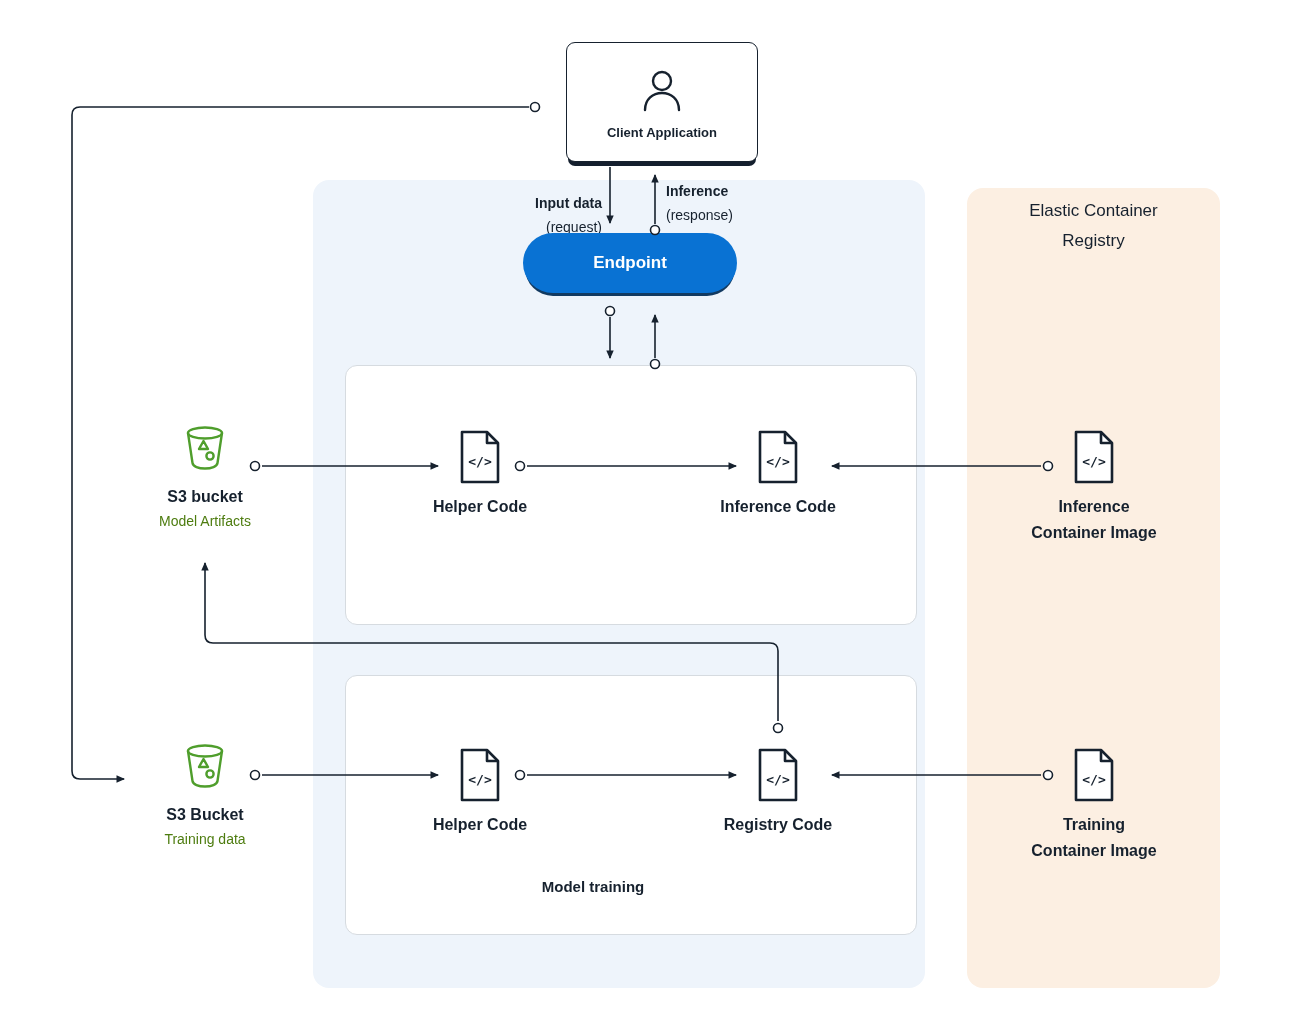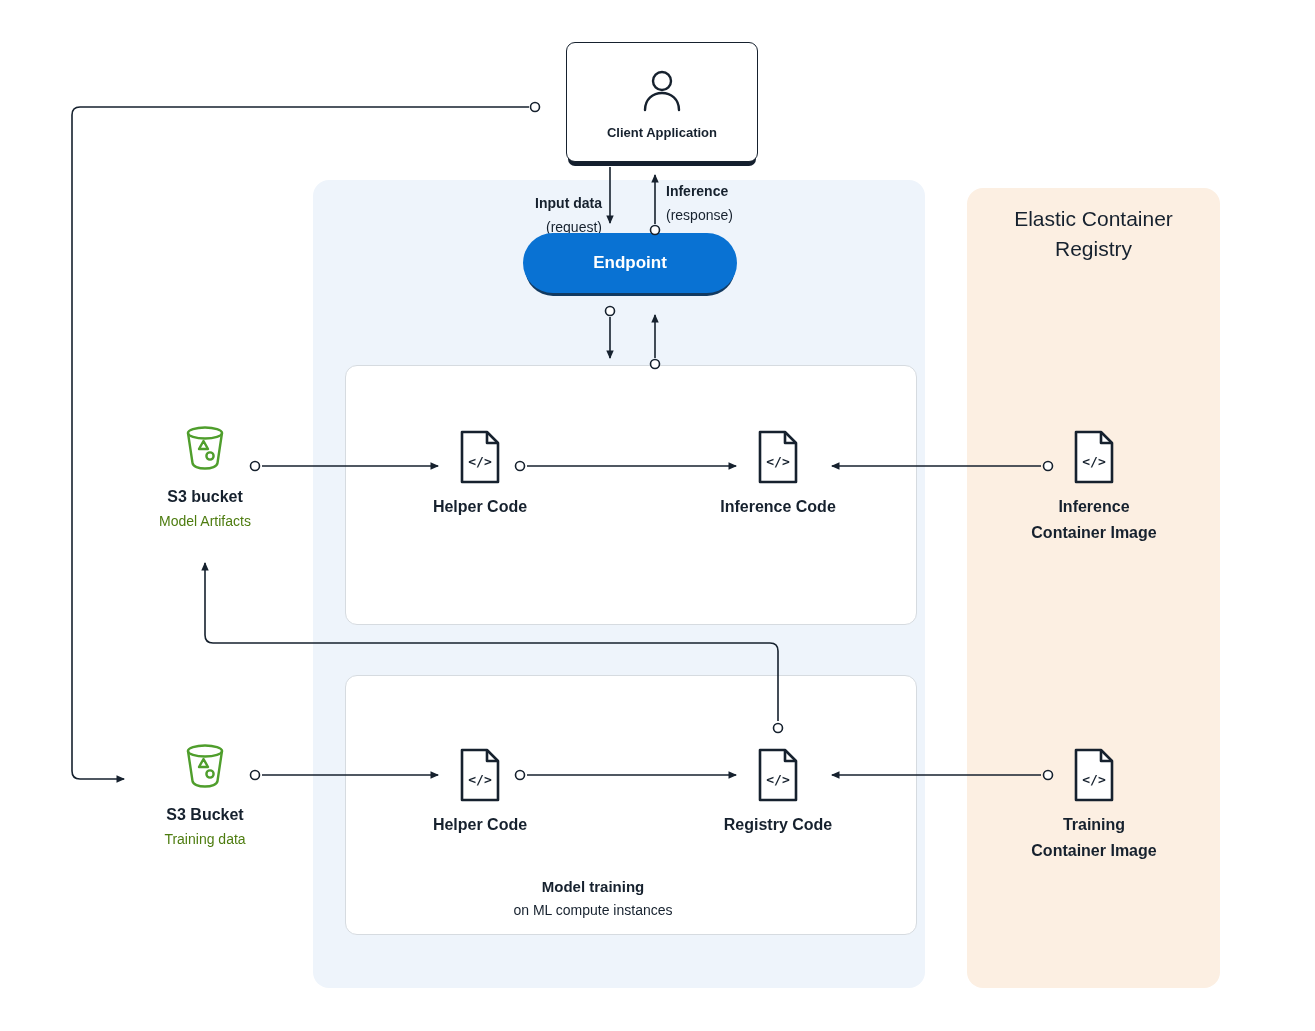--- a/index.html
+++ b/index.html
@@ -2,21 +2,21 @@
 <html><head>
 <meta charset="utf-8">
 <style>
   html,body { margin:0; padding:0; background:#ffffff; }
   body { font-family: "Liberation Sans", "DejaVu Sans", sans-serif; color:#16212e; }
   #stage { position:relative; width:1315px; height:1031px; background:#ffffff; overflow:hidden; }
 
   .panel { position:absolute; border-radius:16px; }
   #panel-sagemaker { left:313px; top:180px; width:612px; height:808px; background:#eef4fb; z-index:0; }
   #panel-ecr { left:967px; top:188px; width:253px; height:800px; background:#fcefe2; z-index:0; }
-  .ecr-title { padding-top:16px; text-align:center; font-size:21px; line-height:30px; color:#16212e; }
+  .ecr-title { padding-top:8px; text-align:center; font-size:17px; line-height:30px; color:#16212e; }
 
   .inner-box { position:absolute; background:#ffffff; border:1px solid #d6dbe0; border-radius:12px; z-index:1; }
   #box-inference { left:345px; top:365px; width:570px; height:258px; }
   #box-training  { left:345px; top:675px; width:570px; height:258px; }
 
   #client-box { position:absolute; left:535px; top:42px; width:190px; height:118px;
       background:#ffffff; border:1.6px solid #16212e; border-radius:9px;
       box-shadow:0 6px 0 -2px #141f2e; z-index:2;
       display:flex; flex-direction:column; align-items:center; justify-content:center; gap:4px;margin-left:31px; }
   #client-box .client-label { font-size:13px; font-weight:bold; }
@@ -182,21 +182,20 @@
         <path d="M30 2 v11 h11" fill="none" stroke="#16212e" stroke-width="2.6" stroke-linejoin="round"></path>
         <text x="23" y="36" text-anchor="middle" font-family="'DejaVu Sans Mono', monospace" font-size="13" font-weight="bold" fill="#16212e">&lt;/&gt;</text>
       </svg>
     </span>
     <div class="node-title">Training</div>
     <div class="node-title" style="margin-top:0;">Container Image</div>
   </div>
 
   <div id="caption-training">
     <div class="cap1">Model training</div>
-    <div class="cap2">on ML compute instances</div>
   </div>
 
   <svg id="connectors" width="1315" height="1031" viewBox="0 0 1315 1031">
     <defs>
       <marker id="arr" markerWidth="10" markerHeight="10" refX="8" refY="4.5" orient="auto" markerUnits="userSpaceOnUse">
         <path d="M0.5,0.8 L9,4.5 L0.5,8.2 z" fill="#16212e"></path>
       </marker>
     </defs>
     <g stroke="#16212e" stroke-width="1.6" fill="none">
 

